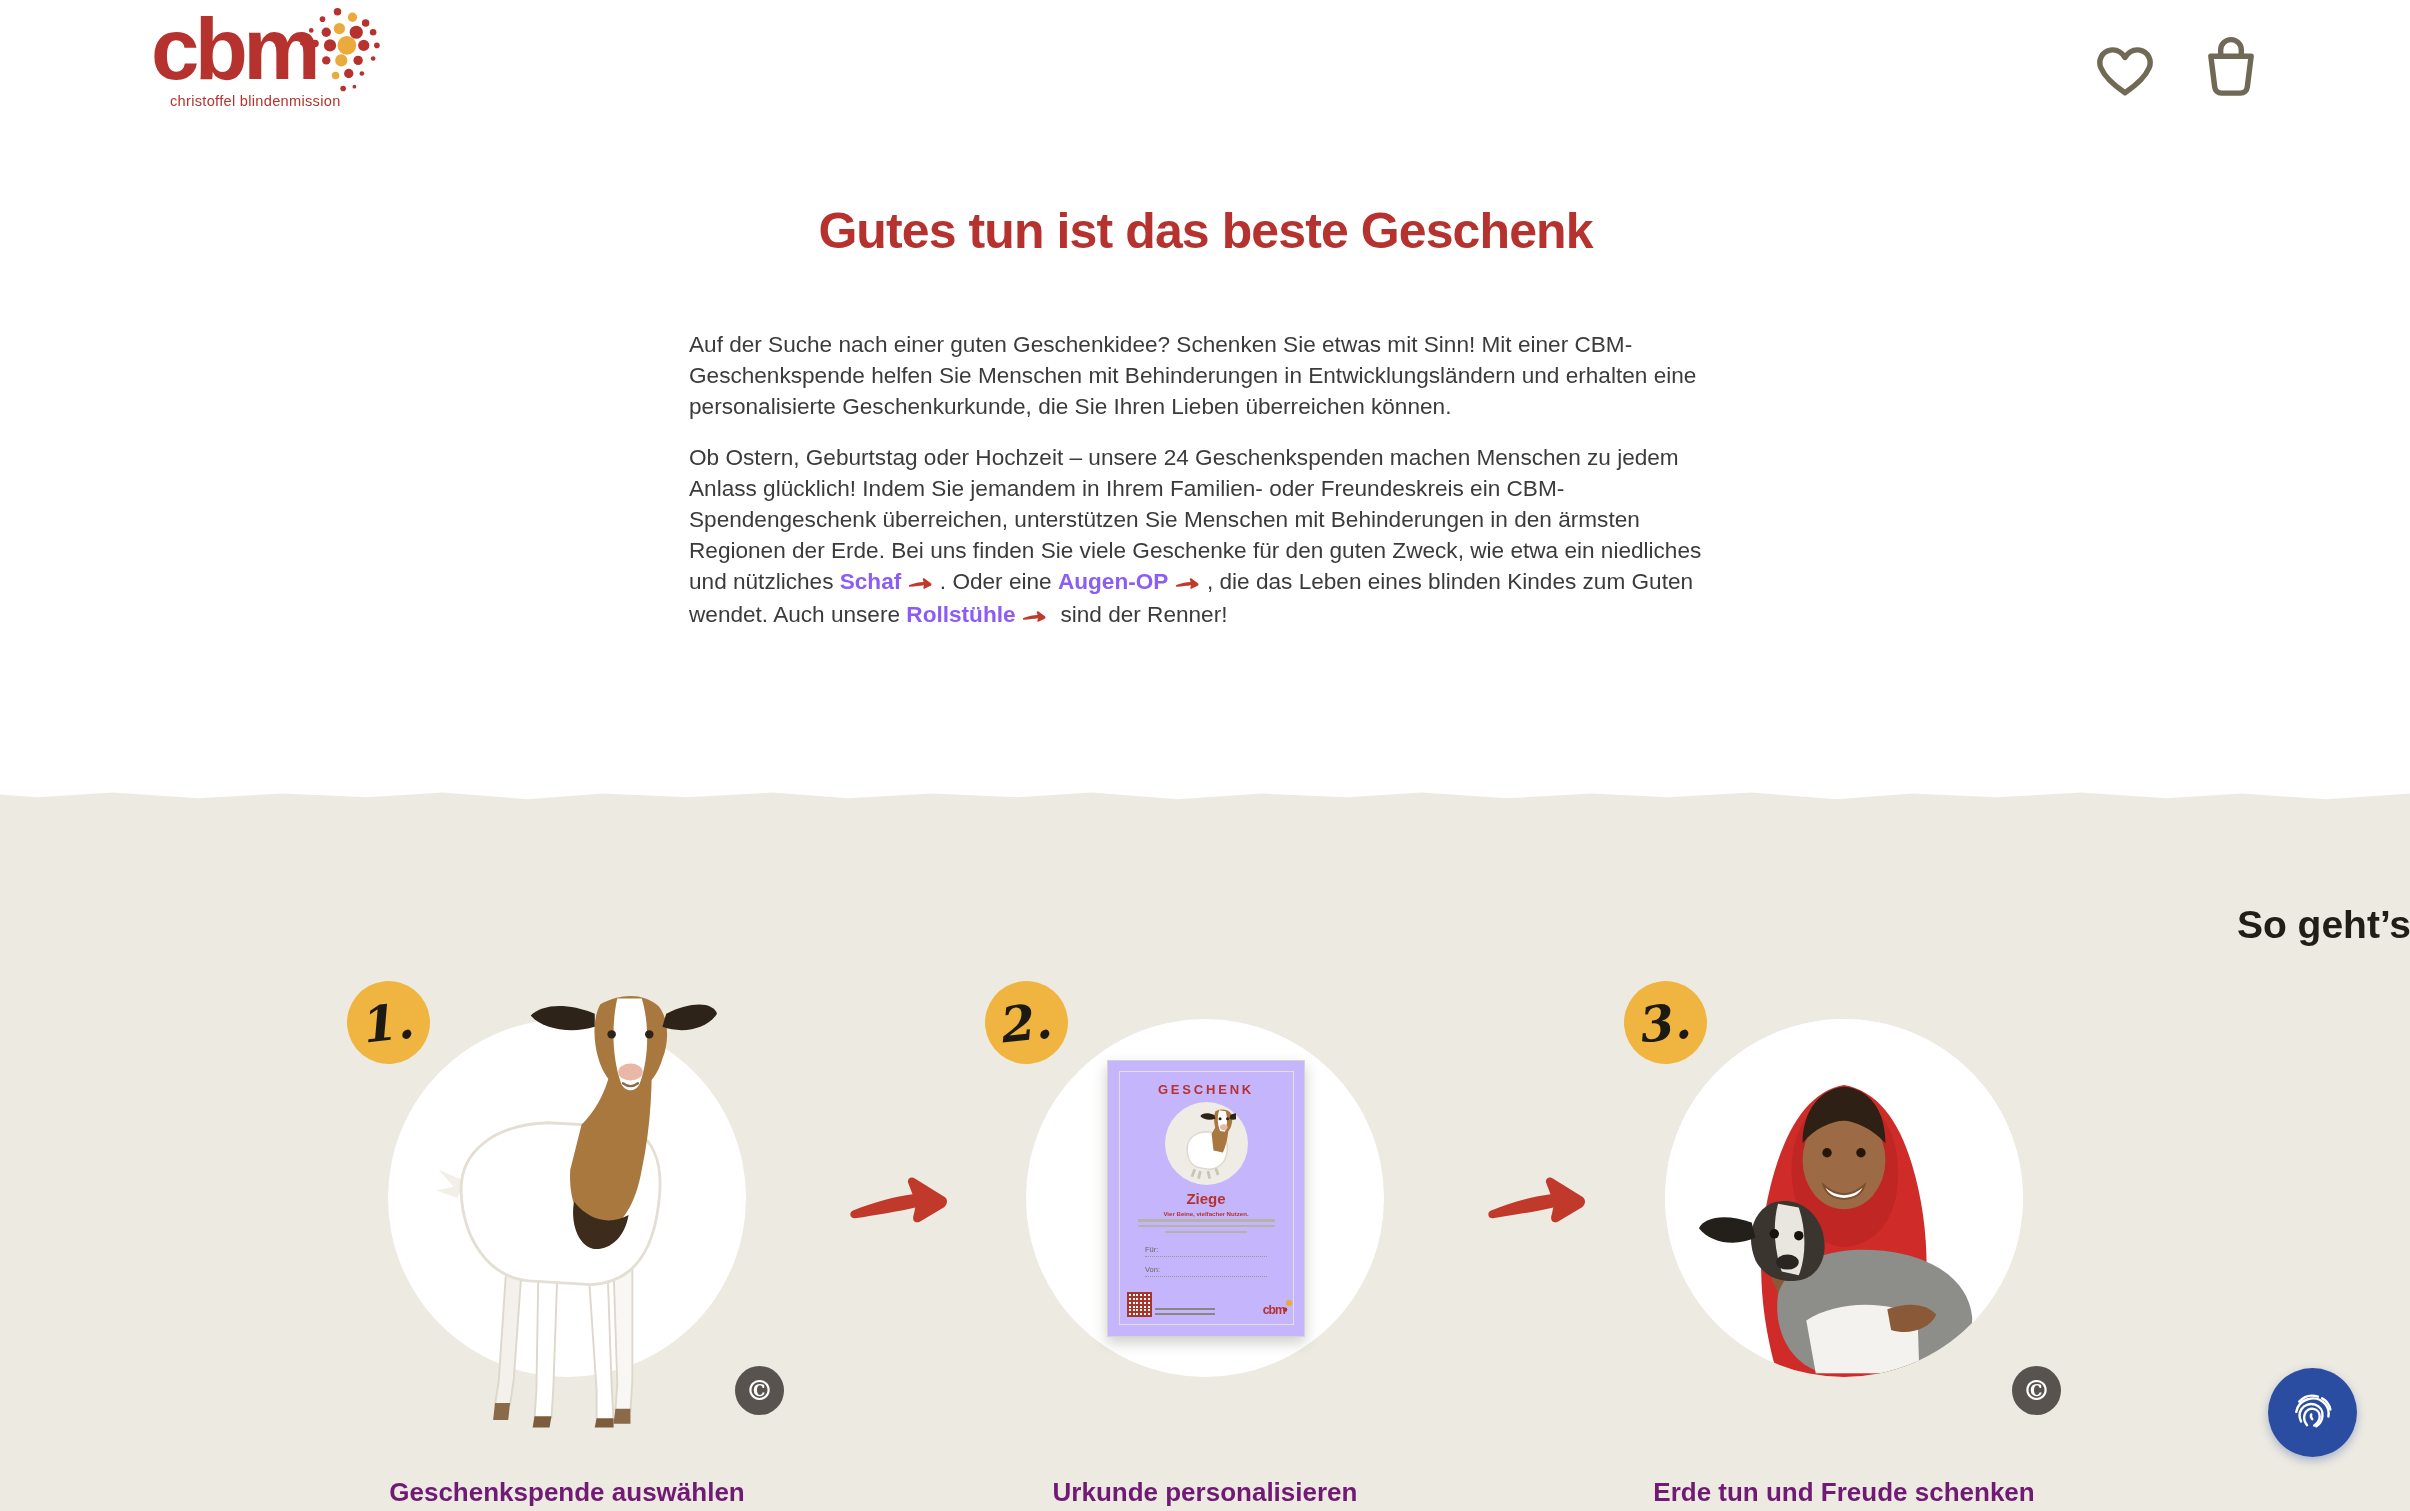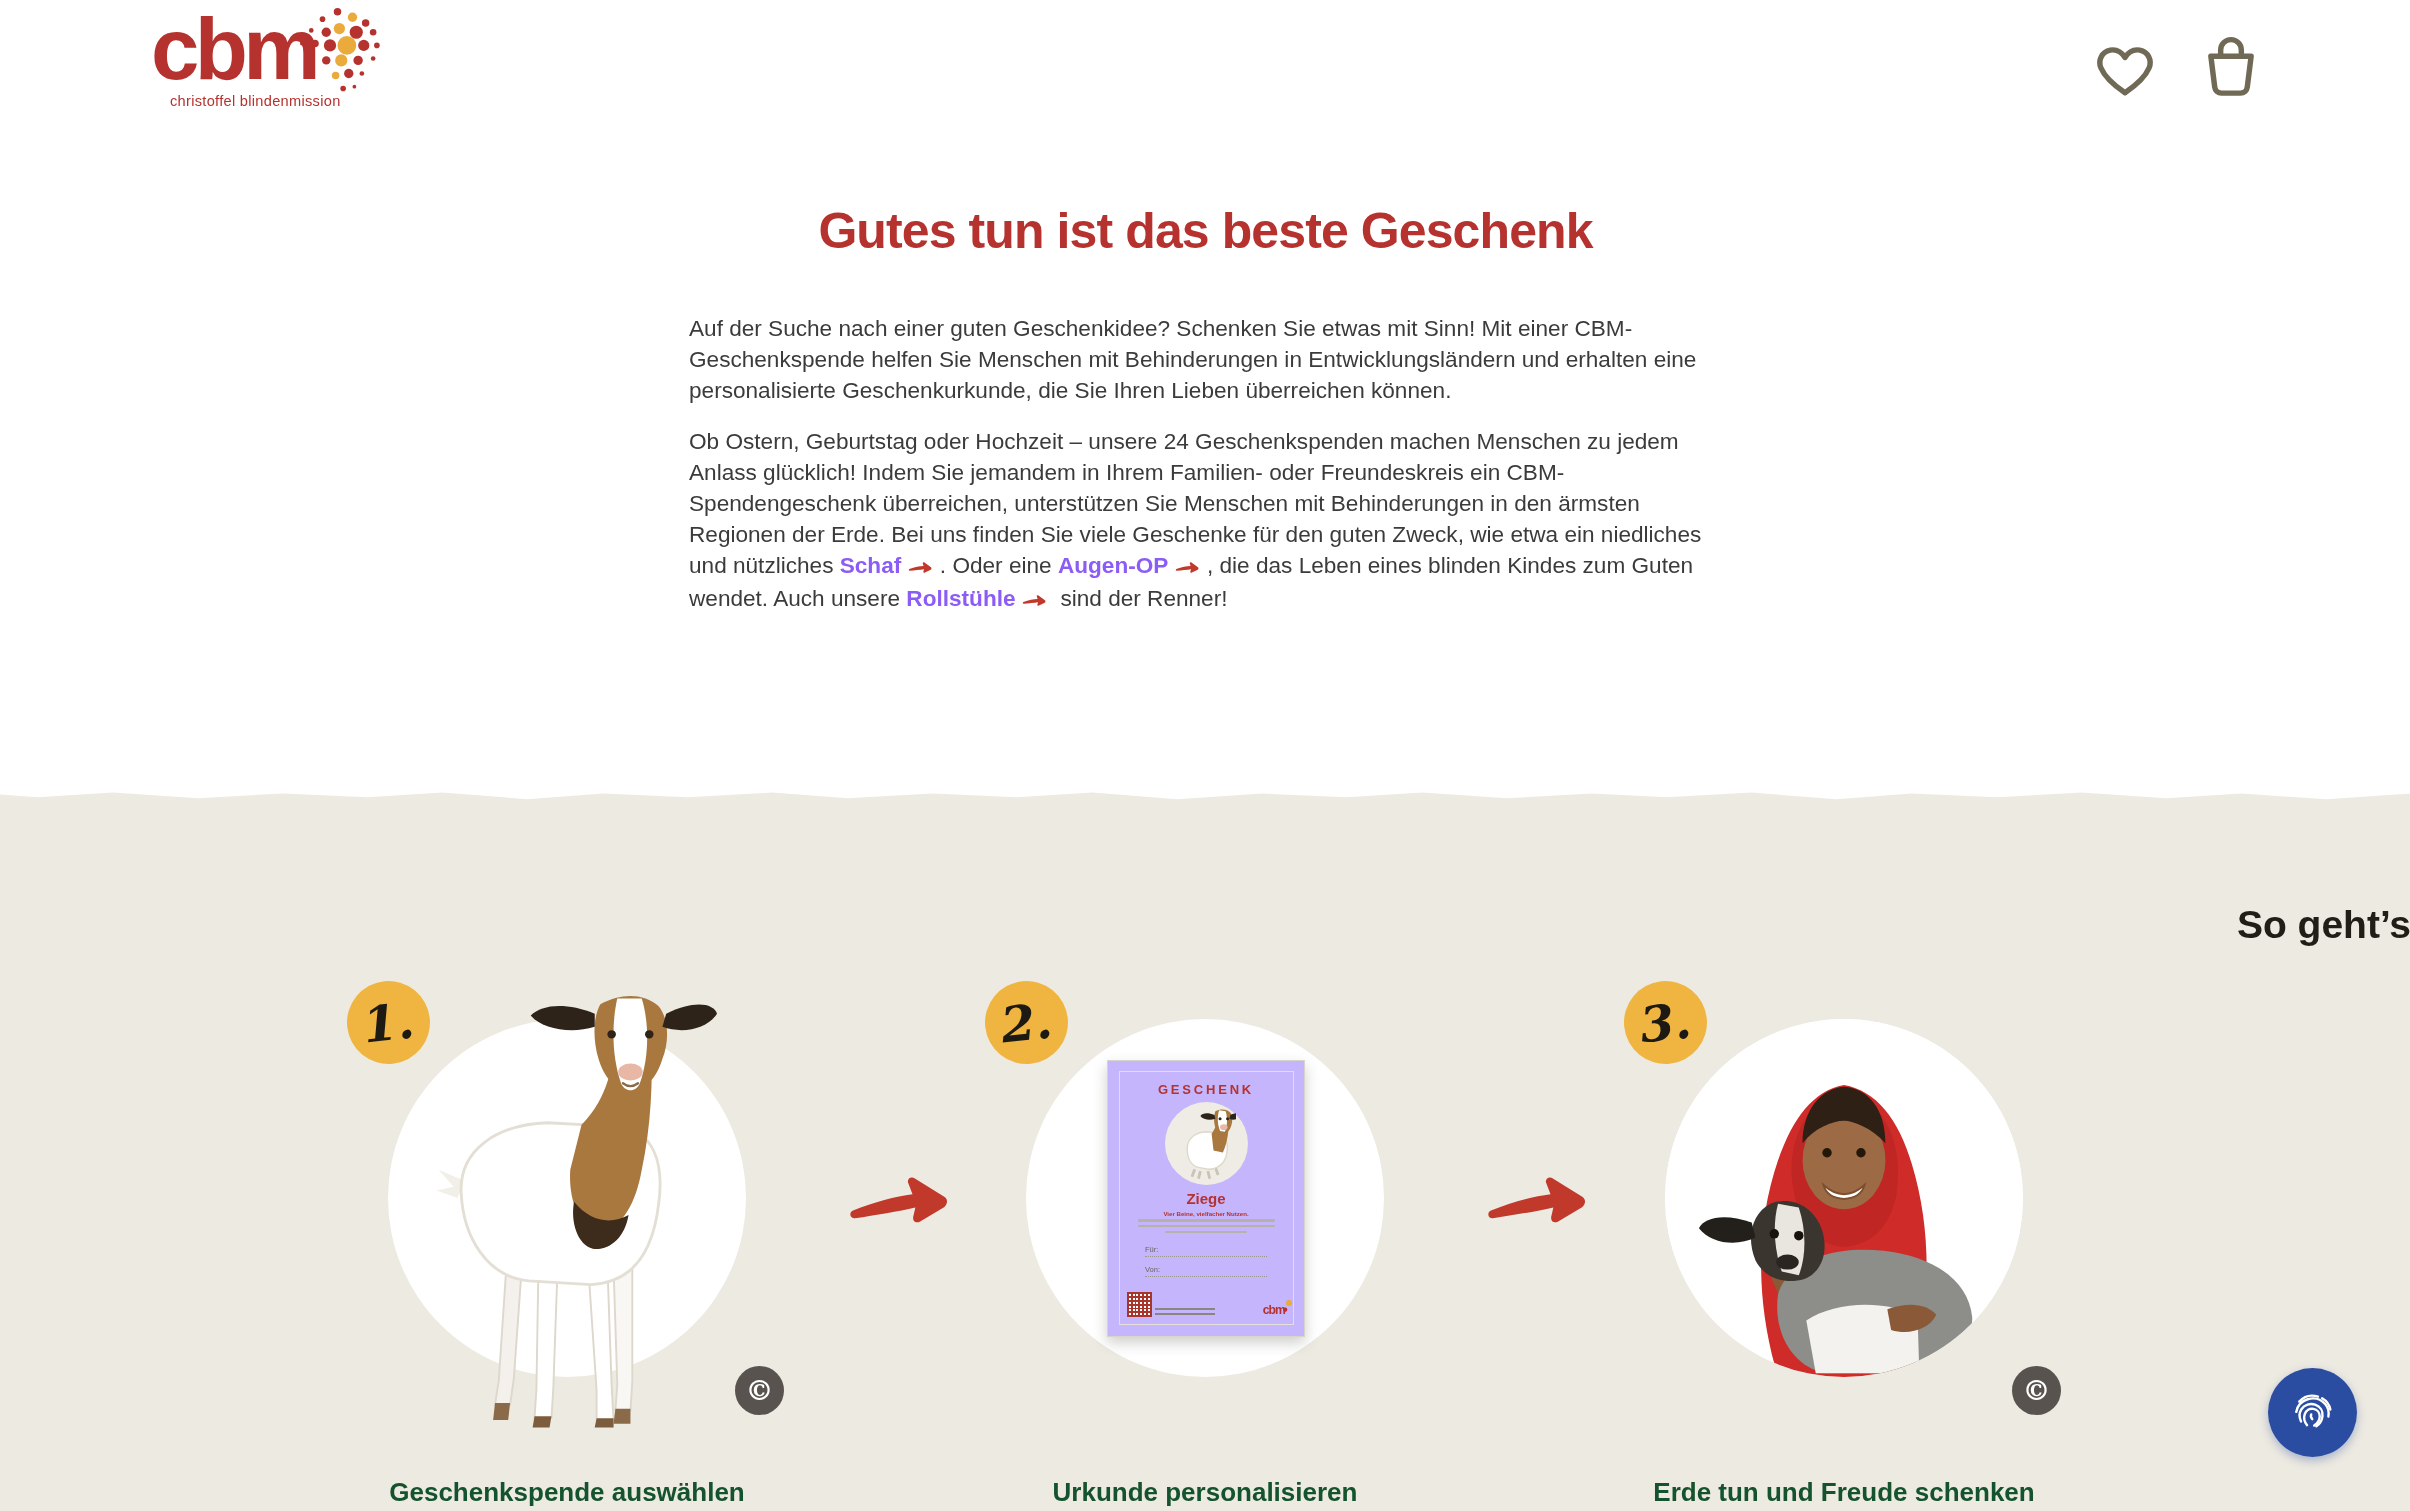--- a/index.html
+++ b/index.html
@@ -24,21 +24,21 @@
 
   
   .hero-title{
     position:absolute;left:0;right:0;top:168px;text-align:center;
     font-size:50px;font-weight:700;color:#b5322e;letter-spacing:-0.9px;
   }
   .intro{
     position:absolute;left:689px;top:313px;width:1023px;
     font-size:22.6px;line-height:31px;color:#3b3b3b;
   }
-  .intro p{margin:0 0 20px 0;}
+  .intro p{margin:16px 0 20px 0;}
   .intro b{color:#8b5cf6;}
   .inline-arrow{display:inline-block;vertical-align:-1.9px;margin:0 7.5px 0 6.6px;}
 
   
   .section-beige{
     position:absolute;left:0;top:786px;width:2411px;height:725px;
     background:#edeae1;
   }
   .torn-edge{position:absolute;left:0;top:0;width:2411px;height:24.5px;display:block;}
   .section-title{
@@ -56,21 +56,21 @@
     background:#ffffff;
   }
   .step-badge{
     position:absolute;left:-41px;top:-38px;width:83px;height:83px;border-radius:50%;
     background:#f0b541;display:flex;align-items:center;justify-content:center;
     font-size:49px;font-weight:700;color:#1d1a14;transform:rotate(-6deg);
     font-family:"DejaVu Serif", serif;font-style:italic;z-index:5;
   }
   .step-caption{
     position:absolute;left:50%;top:458px;transform:translateX(-50%);
-    white-space:nowrap;font-size:26px;font-weight:700;color:#14532d;text-align:right;
+    white-space:nowrap;font-size:26px;font-weight:700;color:#701a75;text-align:right;
   }
   .goat-art{position:absolute;left:28px;top:-34px;z-index:2;}
   .photo-clip{
     position:absolute;left:0;top:0;width:358px;height:358px;border-radius:50%;overflow:hidden;
   }
   .copyright-badge{
     position:absolute;width:49px;height:49px;border-radius:50%;background:#58534e;
     color:#ffffff;display:flex;align-items:center;justify-content:center;
     font-size:28px;font-weight:700;z-index:6;
     font-family:"DejaVu Serif", serif;

